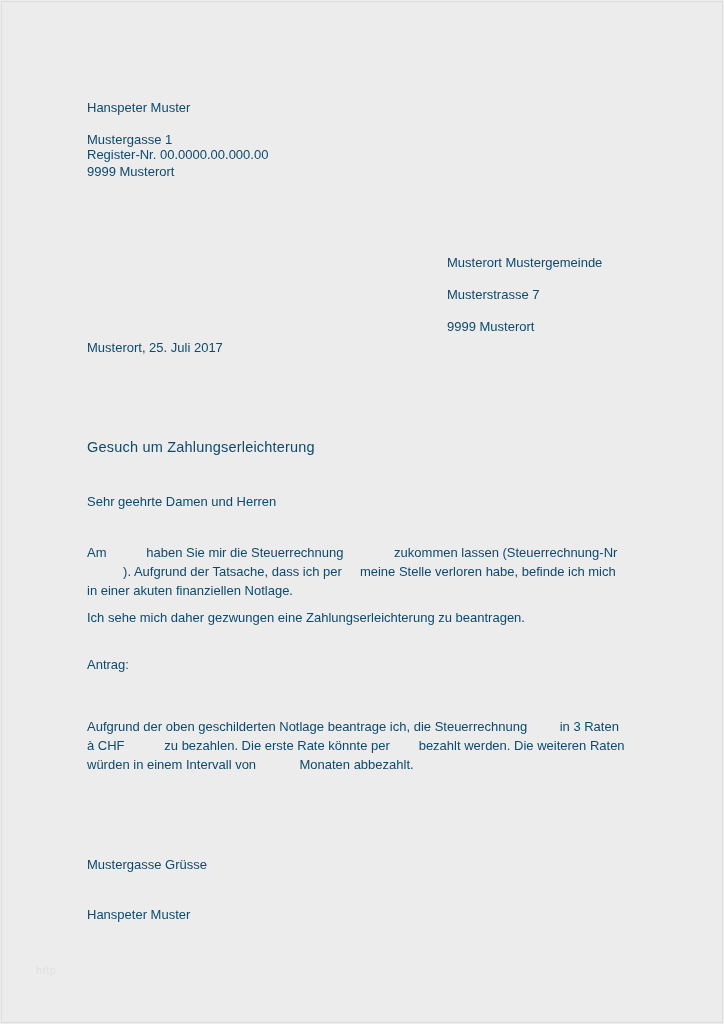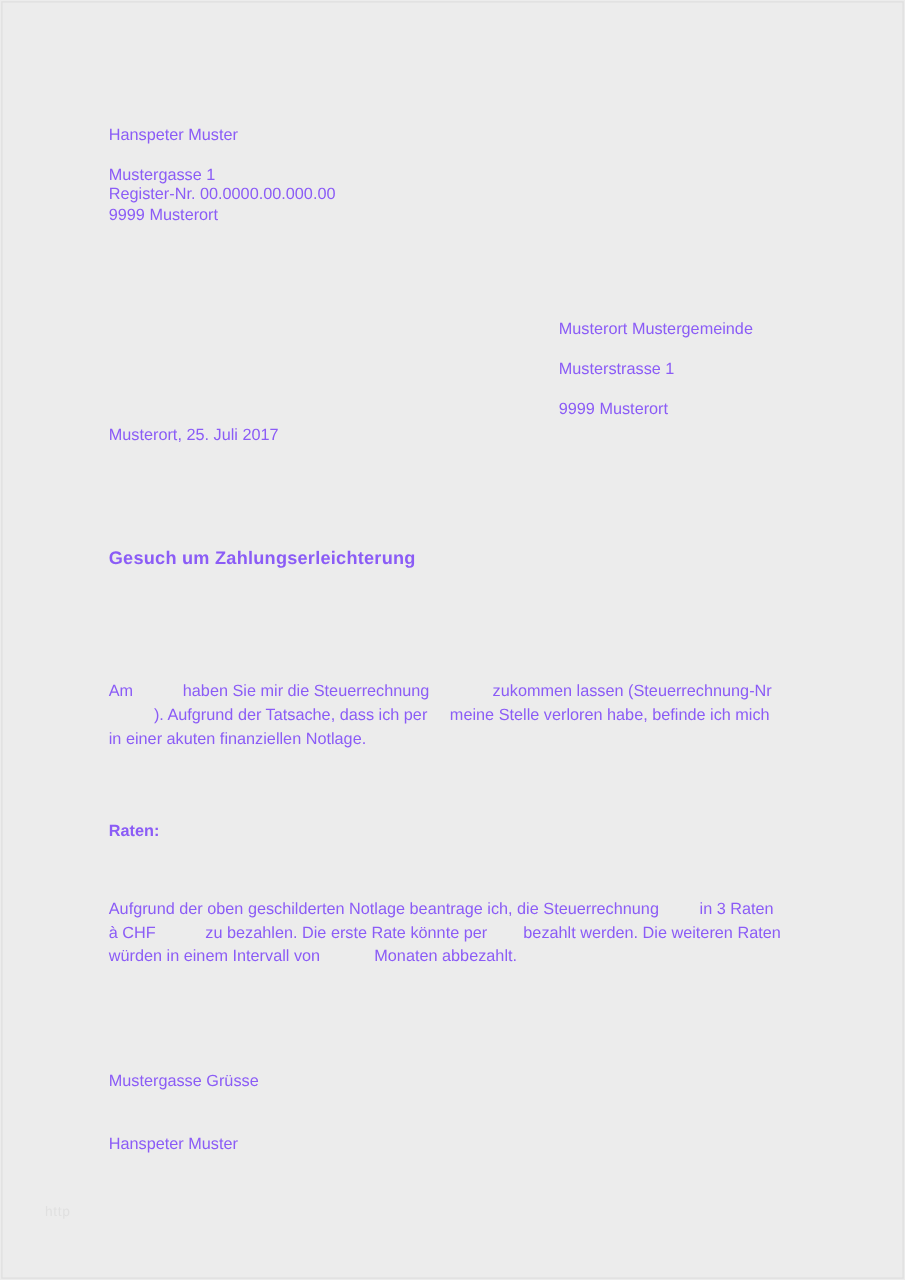--- a/index.html
+++ b/index.html
@@ -24,31 +24,31 @@
   .page::after {
     content: "";
     position: absolute;
     inset: 1px;
     border: 1px solid #dedede;
     pointer-events: none;
   }
   .blk {
     position: absolute;
     left: 87px;
-    color: #8b5cf6;
+    color: #0c4a6e;
     font-size: 13px;
     line-height: 16px;
     white-space: pre-line;
   }
   .addr div { height: 16px; }
   .body-text {
     width: 556px;
     line-height: 19px;
   }
-  .bold { font-weight: bold; }
+  .bold { font-weight: normal; }
   .subject {
     font-size: 14.5px;
     letter-spacing: 0.2px;
   }
   .watermark {
     position: absolute;
     left: 36px;
     top: 964px;
     font-size: 11px;
     color: #e0e0e0;
@@ -63,35 +63,37 @@
   <div class="blk addr" style="top:84px">
     <div>Hanspeter Muster</div>
     <div>Mustergasse 1</div>
     <div>9999 Musterort</div>
   </div>
 
   <div class="blk" style="top:147px">Register-Nr. 00.0000.00.000.00</div>
 
   <div class="blk addr" style="left:447px; top:239px">
     <div>Musterort Mustergemeinde</div>
-    <div>Musterstrasse 1</div>
+    <div>Musterstrasse 7</div>
     <div>9999 Musterort</div>
   </div>
 
   <div class="blk" style="top:340px">Musterort, 25. Juli 2017</div>
 
   <div class="blk bold subject" style="top:439px">Gesuch um Zahlungserleichterung</div>
 
+  <div class="blk" style="top:494px">Sehr geehrte Damen und Herren</div>
 
   <div class="blk body-text" style="top:543px">Am&nbsp;&nbsp;&nbsp;&nbsp;&nbsp;&nbsp;&nbsp;&nbsp;&nbsp;&nbsp;&nbsp;haben Sie mir die Steuerrechnung&nbsp;&nbsp;&nbsp;&nbsp;&nbsp;&nbsp;&nbsp;&nbsp;&nbsp;&nbsp;&nbsp;&nbsp;&nbsp;&nbsp;zukommen lassen (Steuerrechnung-Nr
 &nbsp;&nbsp;&nbsp;&nbsp;&nbsp;&nbsp;&nbsp;&nbsp;&nbsp;&nbsp;). Aufgrund der Tatsache, dass ich per&nbsp;&nbsp;&nbsp;&nbsp;&nbsp;meine Stelle verloren habe, befinde ich mich
 in einer akuten finanziellen Notlage.</div>
 
+  <div class="blk body-text" style="top:608px">Ich sehe mich daher gezwungen eine Zahlungserleichterung zu beantragen.</div>
 
-  <div class="blk bold" style="top:657px">Raten:</div>
+  <div class="blk bold" style="top:657px">Antrag:</div>
 
   <div class="blk body-text" style="top:717px">Aufgrund der oben geschilderten Notlage beantrage ich, die Steuerrechnung&nbsp;&nbsp;&nbsp;&nbsp;&nbsp;&nbsp;&nbsp;&nbsp;&nbsp;in 3 Raten
 à CHF&nbsp;&nbsp;&nbsp;&nbsp;&nbsp;&nbsp;&nbsp;&nbsp;&nbsp;&nbsp;&nbsp;zu bezahlen. Die erste Rate könnte per&nbsp;&nbsp;&nbsp;&nbsp;&nbsp;&nbsp;&nbsp;&nbsp;bezahlt werden. Die weiteren Raten
 würden in einem Intervall von&nbsp;&nbsp;&nbsp;&nbsp;&nbsp;&nbsp;&nbsp;&nbsp;&nbsp;&nbsp;&nbsp;&nbsp;Monaten abbezahlt.</div>
 
 
   <div class="blk" style="top:857px">Mustergasse Grüsse</div>
 
   <div class="blk" style="top:907px">Hanspeter Muster</div>
 

